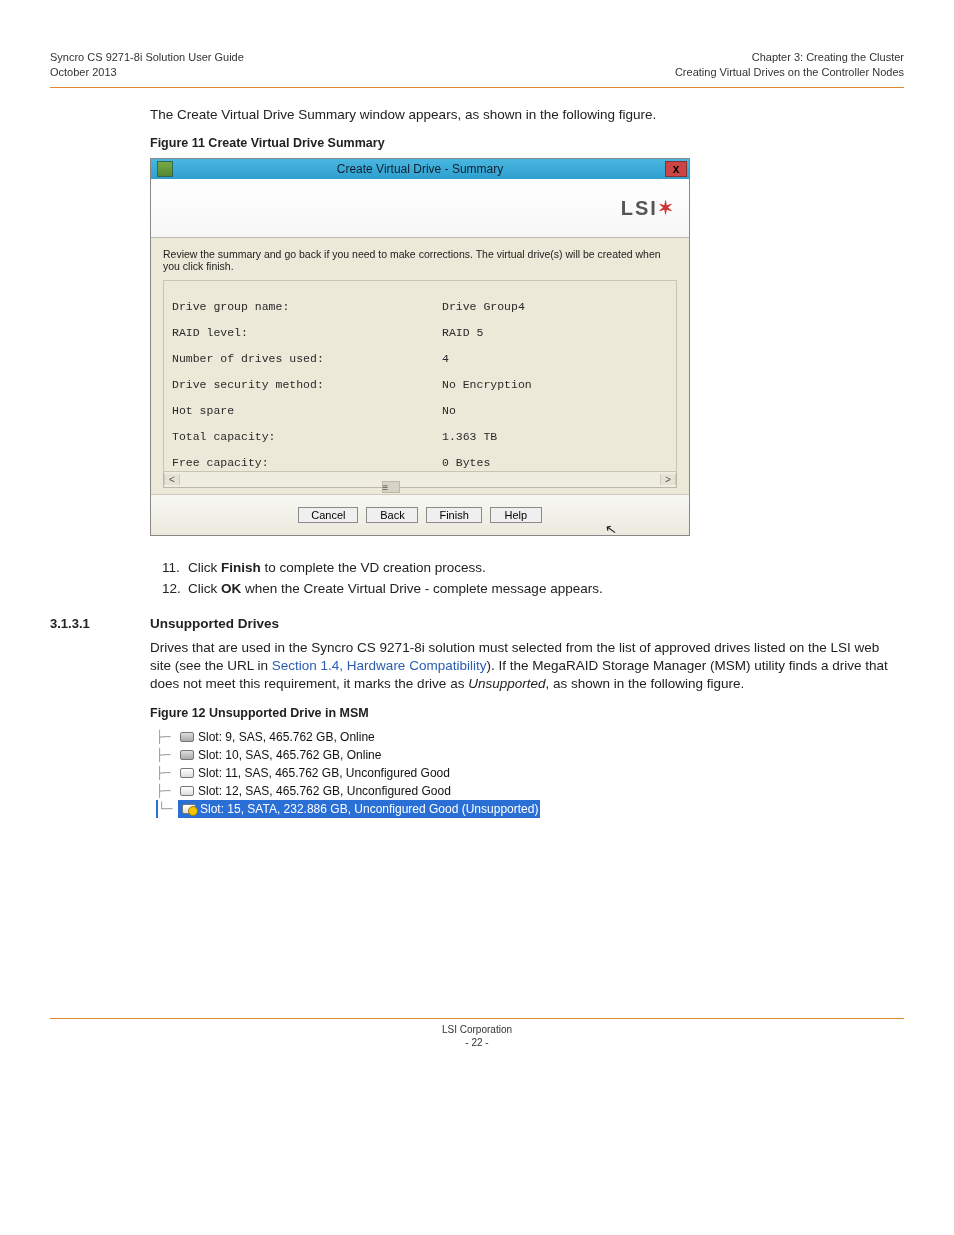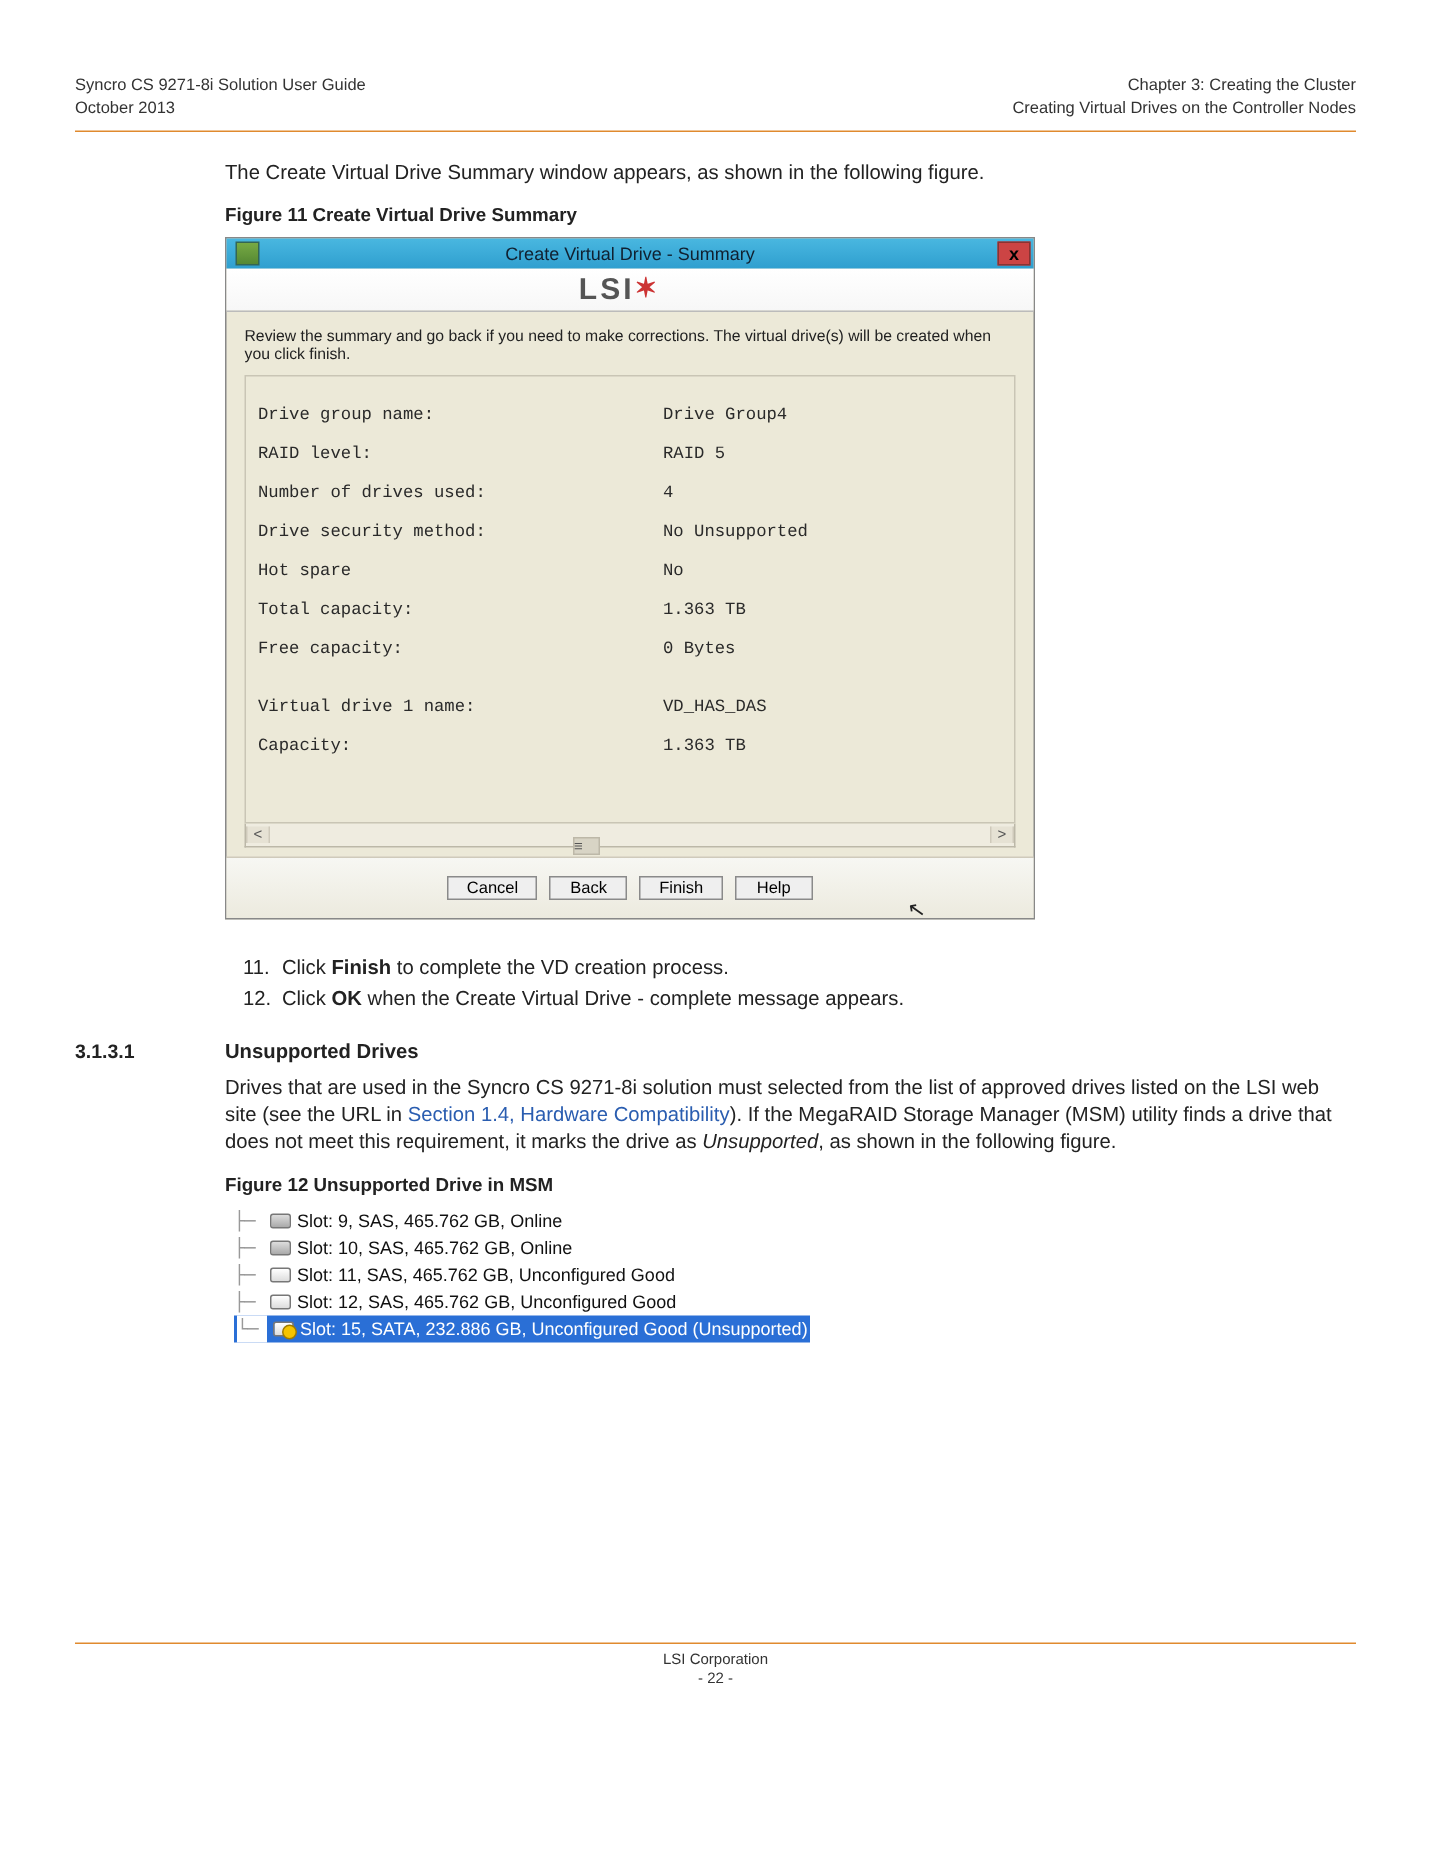--- a/index.html
+++ b/index.html
@@ -68,24 +68,24 @@
     font-weight: 700;
     text-align: center;
     line-height: 14px;
     font-size: 12px;
     border: 1px solid #833;
     margin-right: 2px;
     cursor: pointer;
   }
   .banner {
     background: linear-gradient(#fff, #f7f7f7);
-    height: 29px;
+    height: 59px;
     display: flex;
     align-items: center;
-    justify-content: center;
+    justify-content: flex-end;
     padding-right: 14px;
     border-bottom: 1px solid #bbb;
   }
   .lsi-logo {
     font-family: Arial, sans-serif;
     font-size: 20px;
     font-weight: 700;
     letter-spacing: 2px;
     color: #555;
   }
@@ -93,21 +93,21 @@
   .dlg-body {
     padding: 10px 12px 6px 12px;
     font-size: 11px;
     color: #222;
   }
   .instruct { font-size: 10.5px; margin-bottom: 8px; }
   .summary-label { font-size: 11px; margin-bottom: 4px; display:block; }
   .summary-box {
     background: #ece9d8;
     border: 1px solid #c9c5b5;
-    height: 299px;
+    height: 192px;
     padding: 6px 8px;
     font-family: "Courier New", monospace;
     font-size: 11.5px;
     color: #2a2a2a;
     white-space: pre;
     overflow: hidden;
     position: relative;
   }
   .kv-row { display: flex; }
   .kv-row .k { width: 270px; }
@@ -256,21 +256,21 @@
       <span class="lsi-logo">
         <span>LSI</span><span class="star">✶</span>
       </span>
     </div>
     <div class="dlg-body">
       <div class="instruct">Review the summary and go back if you need to make corrections. The virtual drive(s) will be created when you click finish.</div>
       <div class="summary-box">
 <div class="kv-row"><span class="k">Drive group name:</span><span>Drive Group4</span></div>
 <div class="kv-row"><span class="k">RAID level:</span><span>RAID 5</span></div>
 <div class="kv-row"><span class="k">Number of drives used:</span><span>4</span></div>
-<div class="kv-row"><span class="k">Drive security method:</span><span>No Unsupported</span></div>
+<div class="kv-row"><span class="k">Drive security method:</span><span>No Encryption</span></div>
 <div class="kv-row"><span class="k">Hot spare</span><span>No</span></div>
 <div class="kv-row"><span class="k">Total capacity:</span><span>1.363 TB</span></div>
 <div class="kv-row"><span class="k">Free capacity:</span><span>0 Bytes</span></div>
 <div class="kv-row"><span class="k"></span><span></span></div>
 <div class="kv-row"><span class="k">Virtual drive 1 name:</span><span>VD_HAS_DAS</span></div>
 <div class="kv-row"><span class="k">Capacity:</span><span>1.363 TB</span></div>
       </div>
       <div class="hscroll">
         <span class="arrow">&lt;</span>
         <span class="track">

